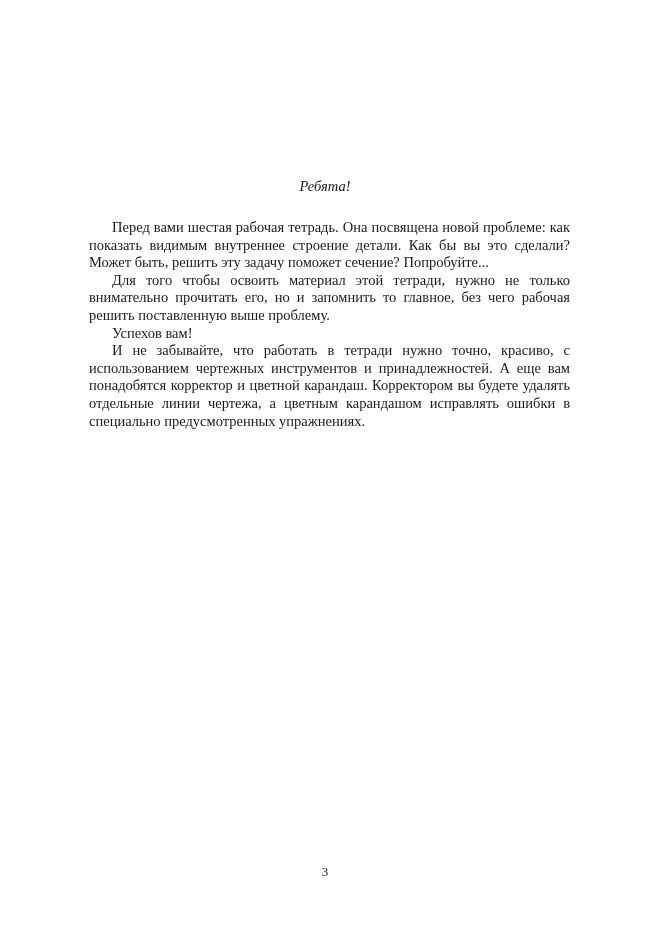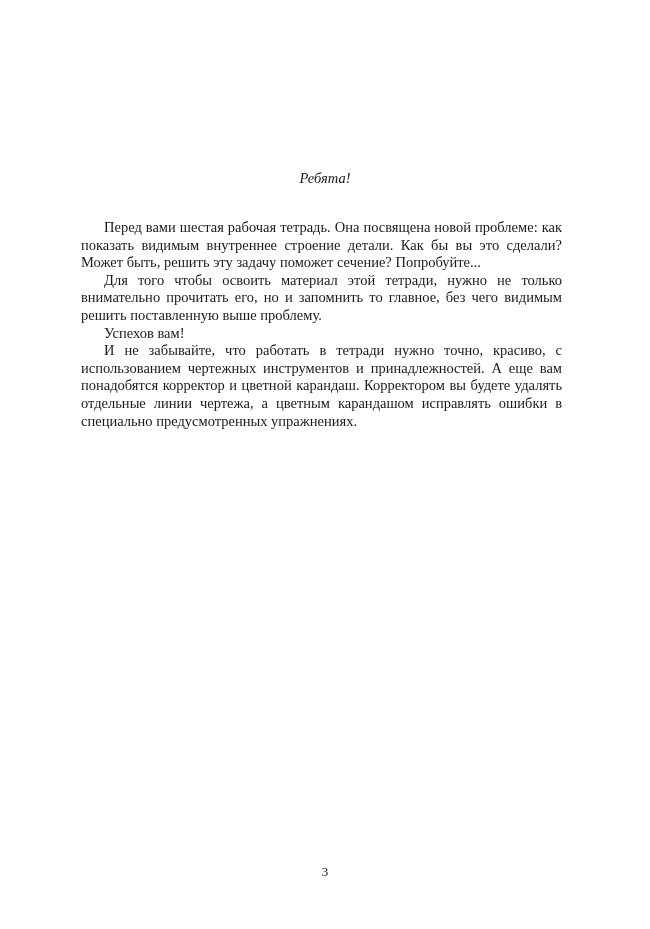--- a/index.html
+++ b/index.html
@@ -1,30 +1,30 @@
 <!DOCTYPE html>
 <html><head>
   <meta charset="utf-8">
   <style>
     html, body { margin: 0; padding: 0; background: #ffffff; }
     body { width: 650px; height: 929px; position: relative; overflow: hidden;
            font-family: "Liberation Serif", "DejaVu Serif", serif; color: #1a1a1a; }
-    .title { position: absolute; top: 170px; left: 0; width: 650px; text-align: center;
+    .title { position: absolute; top: 178px; left: 0; width: 650px; text-align: center;
              font-style: italic; font-size: 14.5px; }
-    .body { position: absolute; top: 219px; left: 81px; width: 481px;
+    .body { position: absolute; top: 219px; left: 89px; width: 481px;
             font-size: 14.5px; line-height: 17.6px; text-align: justify; }
     .para { margin: 0; text-indent: 23px; }
     .page-num { position: absolute; top: 864px; left: 0; width: 650px; text-align: center;
                 font-size: 13px; }
   </style>
 </head>
 <body>
 
 <div class="title">Ребята!</div>
 
 <div class="body">
   <p class="para">Перед вами шестая рабочая тетрадь. Она посвящена новой проблеме: как показать видимым внутреннее строение детали. Как бы вы это сделали? Может быть, решить эту задачу поможет сечение? Попробуйте...</p>
-  <p class="para">Для того чтобы освоить материал этой тетради, нужно не только внимательно прочитать его, но и запомнить то главное, без чего видимым решить поставленную выше проблему.</p>
+  <p class="para">Для того чтобы освоить материал этой тетради, нужно не только внимательно прочитать его, но и запомнить то главное, без чего рабочая решить поставленную выше проблему.</p>
   <p class="para">Успехов вам!</p>
   <p class="para">И не забывайте, что работать в тетради нужно точно, красиво, с использованием чертежных инструментов и принадлежностей. А еще вам понадобятся корректор и цветной карандаш. Корректором вы будете удалять отдельные линии чертежа, а цветным карандашом исправлять ошибки в специально предусмотренных упражнениях.</p>
 </div>
 
 <div class="page-num">3</div>
 
 </body></html>

